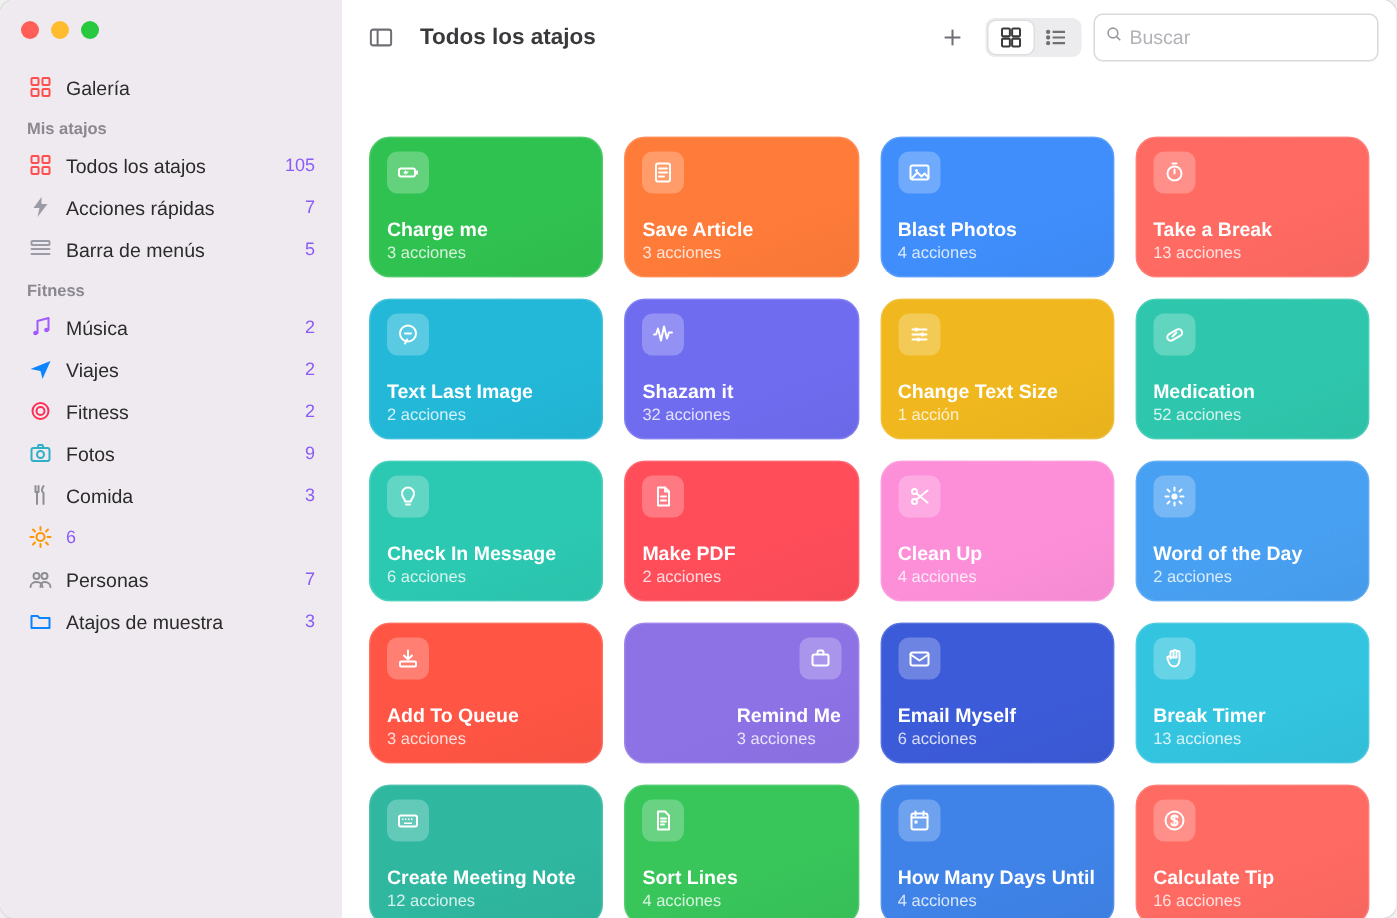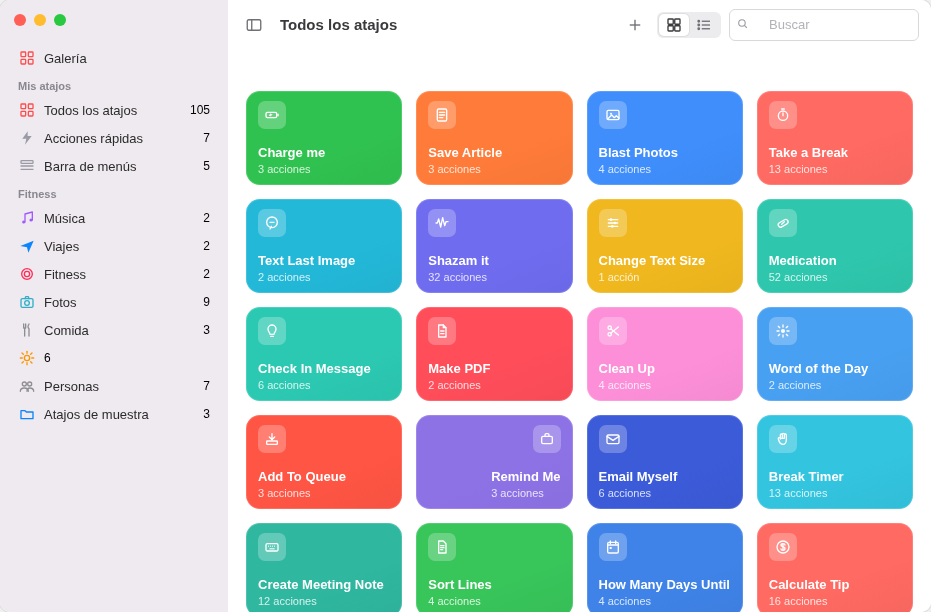--- a/index.html
+++ b/index.html
@@ -18,40 +18,40 @@
   .dot.red { background: #ff5f57; } .dot.yellow { background: #febc2e; } .dot.green { background: #28c840; }
   .nav { padding: 0 10px; overflow-y: auto; }
   .section-label { font-size: 11px; color: #8a8790; font-weight: 600; padding: 8px 8px 4px 8px; }
   .nav-item {
     display: flex; align-items: center; height: 28px; padding: 0 8px; border-radius: 6px;
     font-size: 13px; color: #2b2b2b; cursor: default;
   }
   .nav-item .icon { width: 18px; height: 18px; margin-right: 8px; display: flex; align-items: center; justify-content: center; }
   .nav-item .icon svg { width: 16px; height: 16px; }
   .nav-item .label { flex: 1; white-space: nowrap; overflow: hidden; text-overflow: ellipsis; }
-  .nav-item .count { font-size: 12px; color: #000000; }
+  .nav-item .count { font-size: 12px; color: #8b5cf6; }
   
   .main { flex: 1; display: flex; flex-direction: column; background: #fff; }
   .toolbar {
     height: 50px; display: flex; align-items: center; padding: 0 12px; gap: 8px;
     border-bottom: 1px solid rgba(0,0,0,0.0);
   }
   .toolbar .tb-btn {
     width: 28px; height: 24px; border-radius: 5px; display: flex; align-items: center; justify-content: center;
     color: #6f6f76;
   }
   .toolbar .tb-btn svg { width: 18px; height: 18px; stroke: currentColor; }
   .toolbar .title { font-size: 15px; font-weight: 600; color: #3a3a3d; margin-left: 4px; }
   .toolbar .spacer { flex: 1; }
   .seg { display: flex; background: #ececee; border-radius: 6px; padding: 2px; }
   .seg .tb-btn { width: 30px; height: 22px; border-radius: 5px; }
   .seg .tb-btn.active { background: #fff; box-shadow: 0 0 0 1px rgba(0,0,0,0.06); color: #3a3a3d; }
   .search {
     width: 190px; height: 26px; background: #fff; border: 1px solid #d9d9dc; border-radius: 6px;
-    display: flex; align-items: center; padding: 15px 6px; gap: 20px;
+    display: flex; align-items: center; padding: 15px 6px; gap: 4px;
   }
   .search svg { width: 13px; height: 13px; color: #9a9aa0; }
   .search input { border: none; outline: none; font-size: 13px; flex: 1; background: transparent; color: #333; }
   .search input::placeholder { color: #b2b2b8; }
   
   .grid-wrap { flex: 1; overflow-y: auto; padding: 14px 18px 0 18px; }
   .grid { display: grid; grid-template-columns: repeat(4, 1fr); gap: 14px; margin-top: 27px; }
   .card {
     height: 94px; border-radius: 14px; padding: 10px 12px; color: #fff; position: relative;
     display: flex; flex-direction: column; justify-content: space-between; cursor: default;

